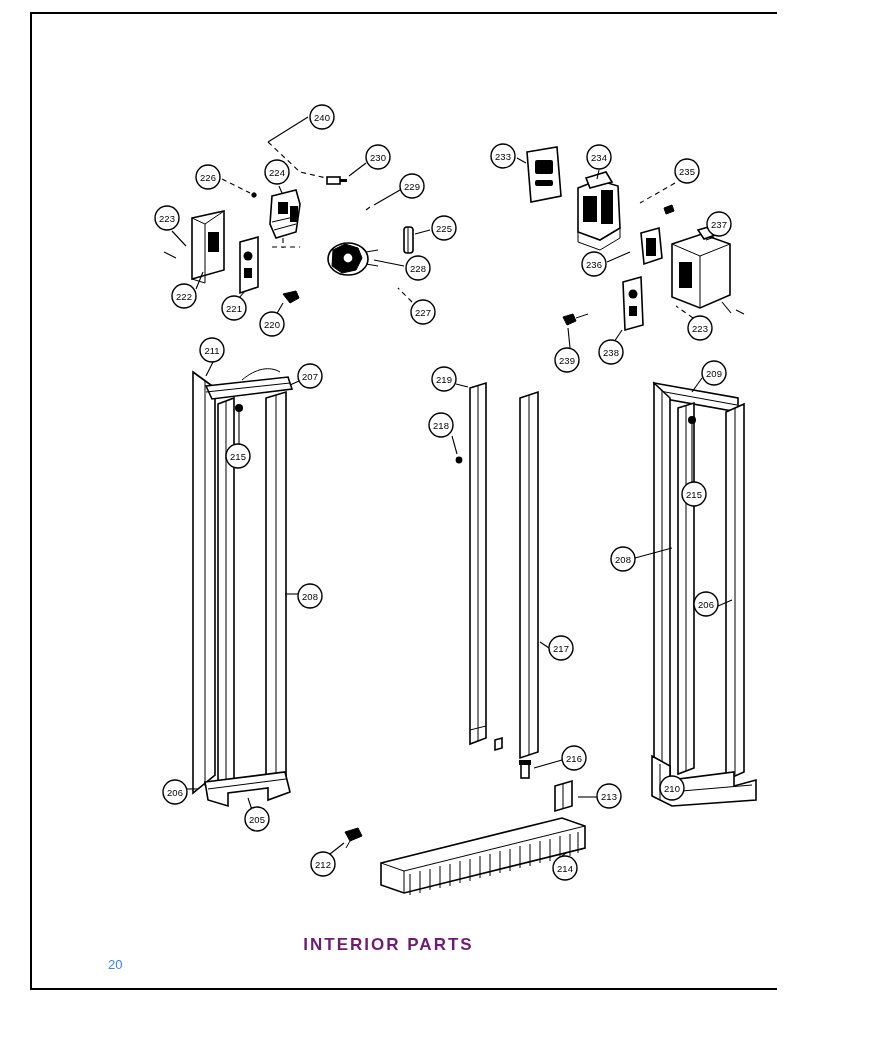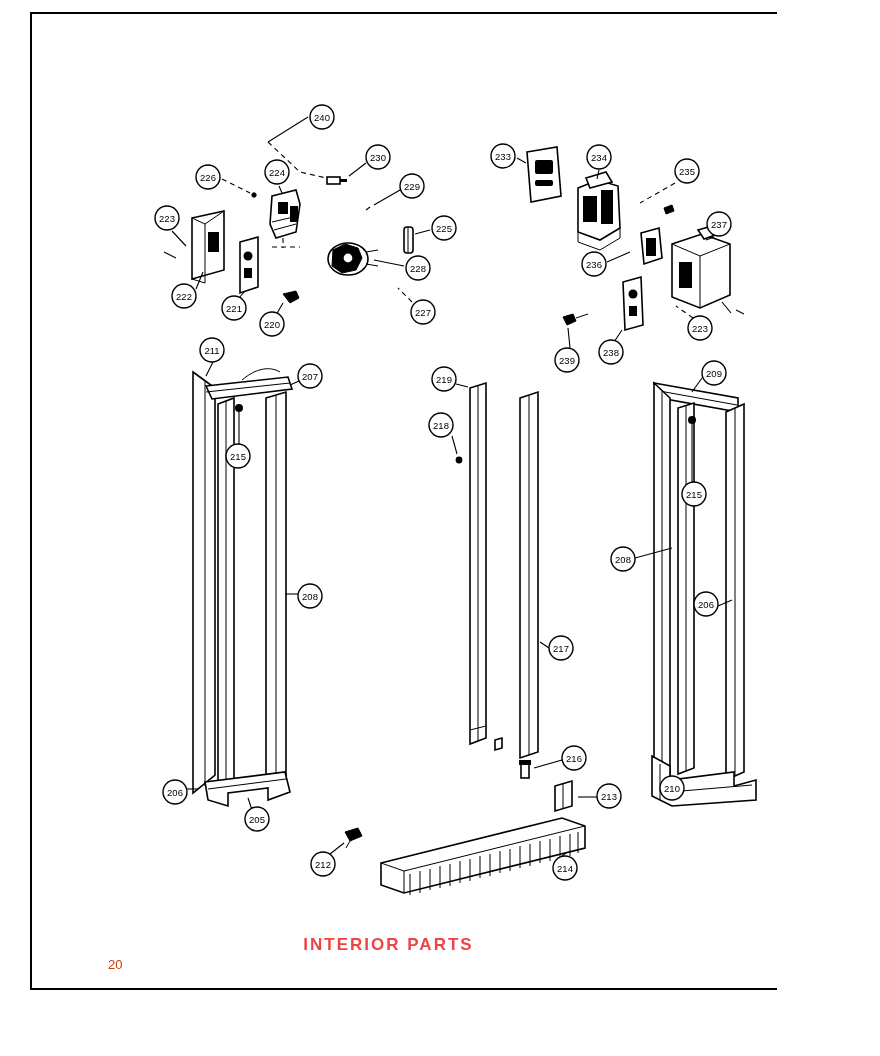--- a/index.html
+++ b/index.html
@@ -38,28 +38,28 @@
   
   #footer-title {
     position: absolute;
     left: 0;
     right: 0;
     top: 935px;
     text-align: center;
     font-size: 17px;
     font-weight: bold;
     letter-spacing: 2px;
-    color: #ef4444;
+    color: #701a75;
   }
   #page-number {
     position: absolute;
     left: 108px;
     top: 957px;
     font-size: 13px;
-    color: #c2410c;
+    color: #3b82f6;
   }
   svg#artwork {
     position: absolute;
     left: 0;
     top: 0;
     width: 880px;
     height: 1056px;
   }
   .cal-circle circle {
     fill: #fff;

